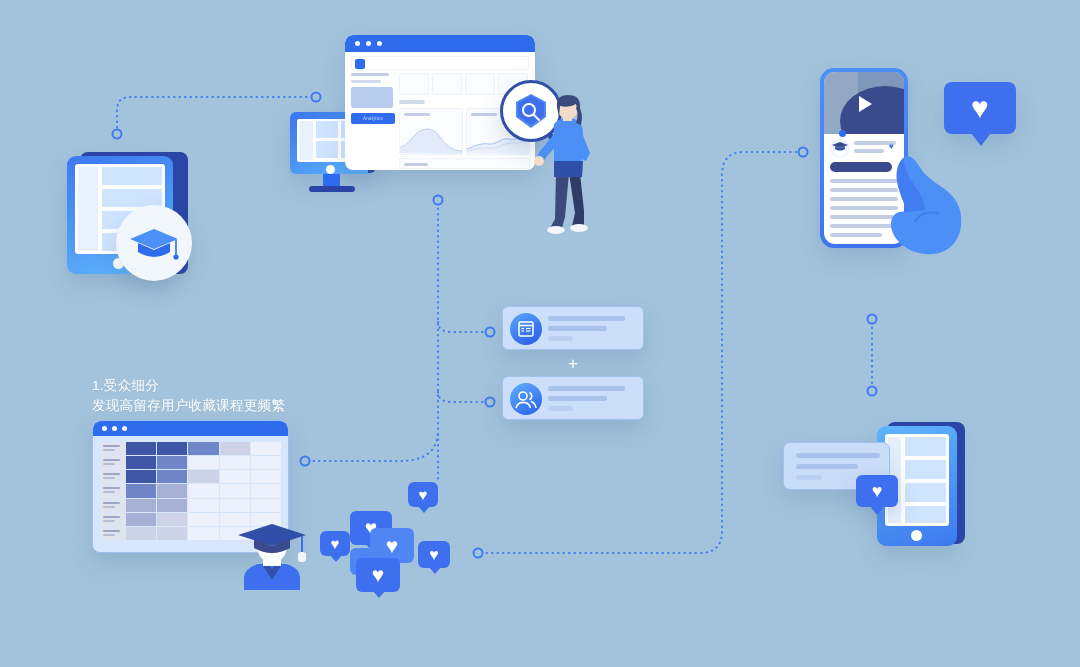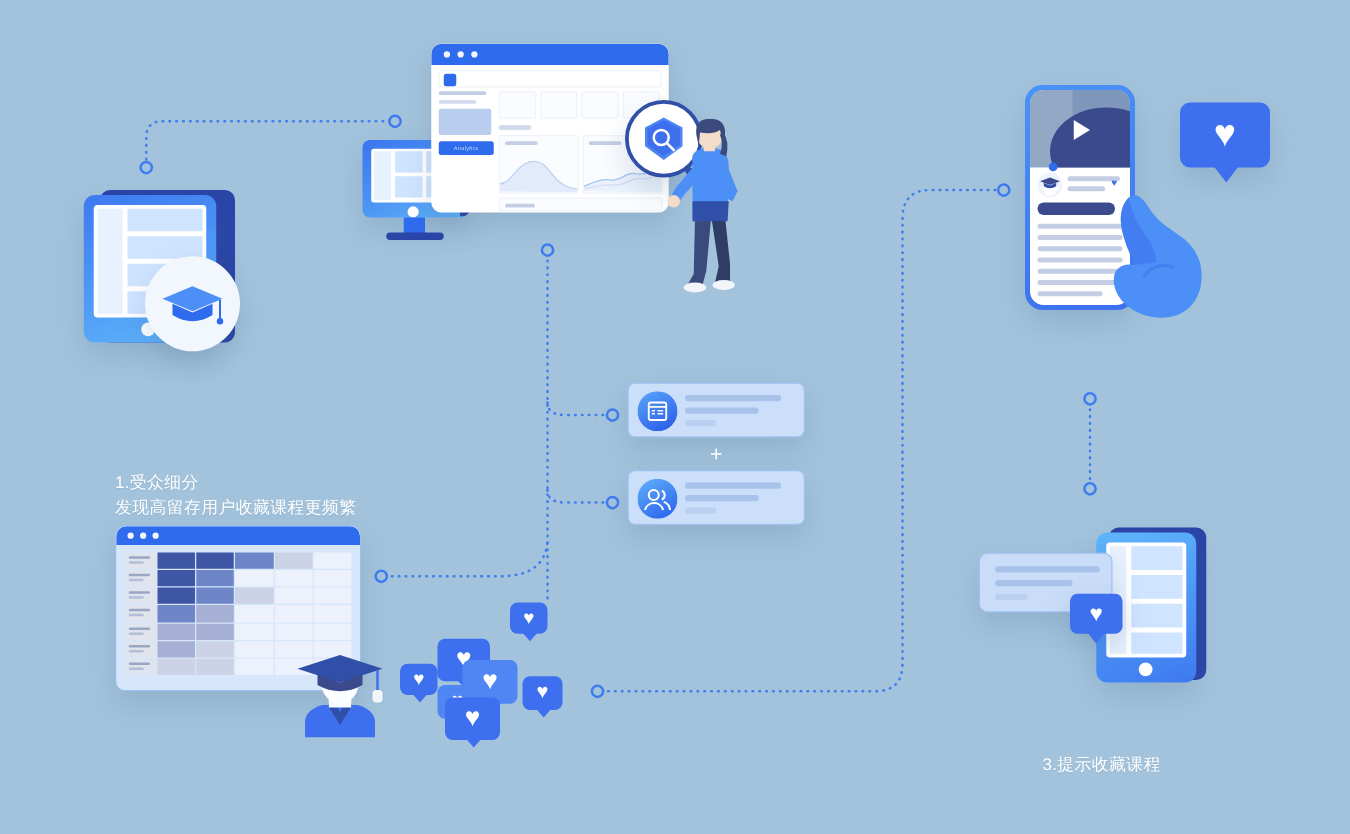--- a/index.html
+++ b/index.html
@@ -429,17 +429,14 @@
       <div class="abs" style="left:12px;top:21px;width:62px;height:5px;background:#a9c2ea;border-radius:2.5px;"></div>
       <div class="abs" style="left:12px;top:32px;width:26px;height:5px;background:#bbd0f0;border-radius:2.5px;"></div>
     </div>
 
     <div class="abs shadow-soft" style="left:73px;top:55px;width:42px;height:32px;background:#3d6fee;border-radius:6px;">
       <span class="abs" style="left:0;top:0;width:42px;height:32px;color:#ffffff;font-size:18px;line-height:32px;text-align:center;">♥</span>
       <div class="abs" style="left:14px;top:31px;width:0;height:0;border-left:7px solid transparent;border-right:7px solid transparent;border-top:9px solid #3d6fee;"></div>
     </div>
   </div>
 
-  <div class="abs caption" style="left:834px;top:562px;">
-    <div>3.提示收藏课程</div>
-  </div>
 
 </div>
 
 </body></html>

